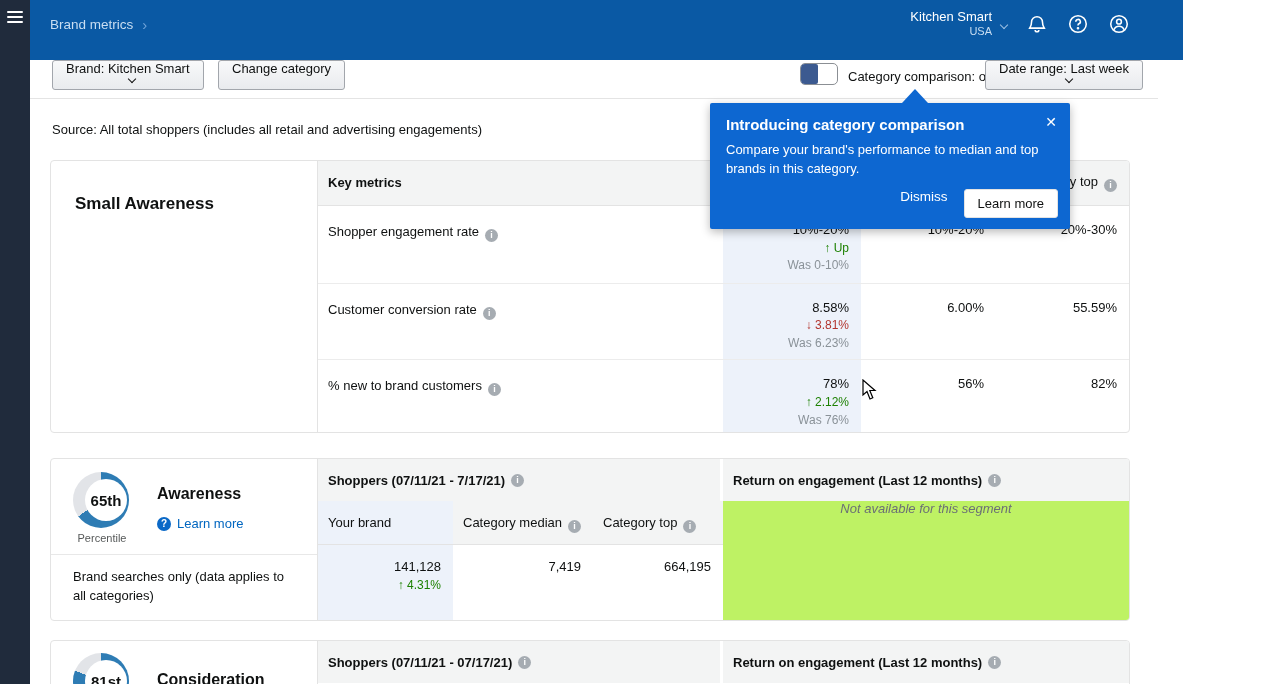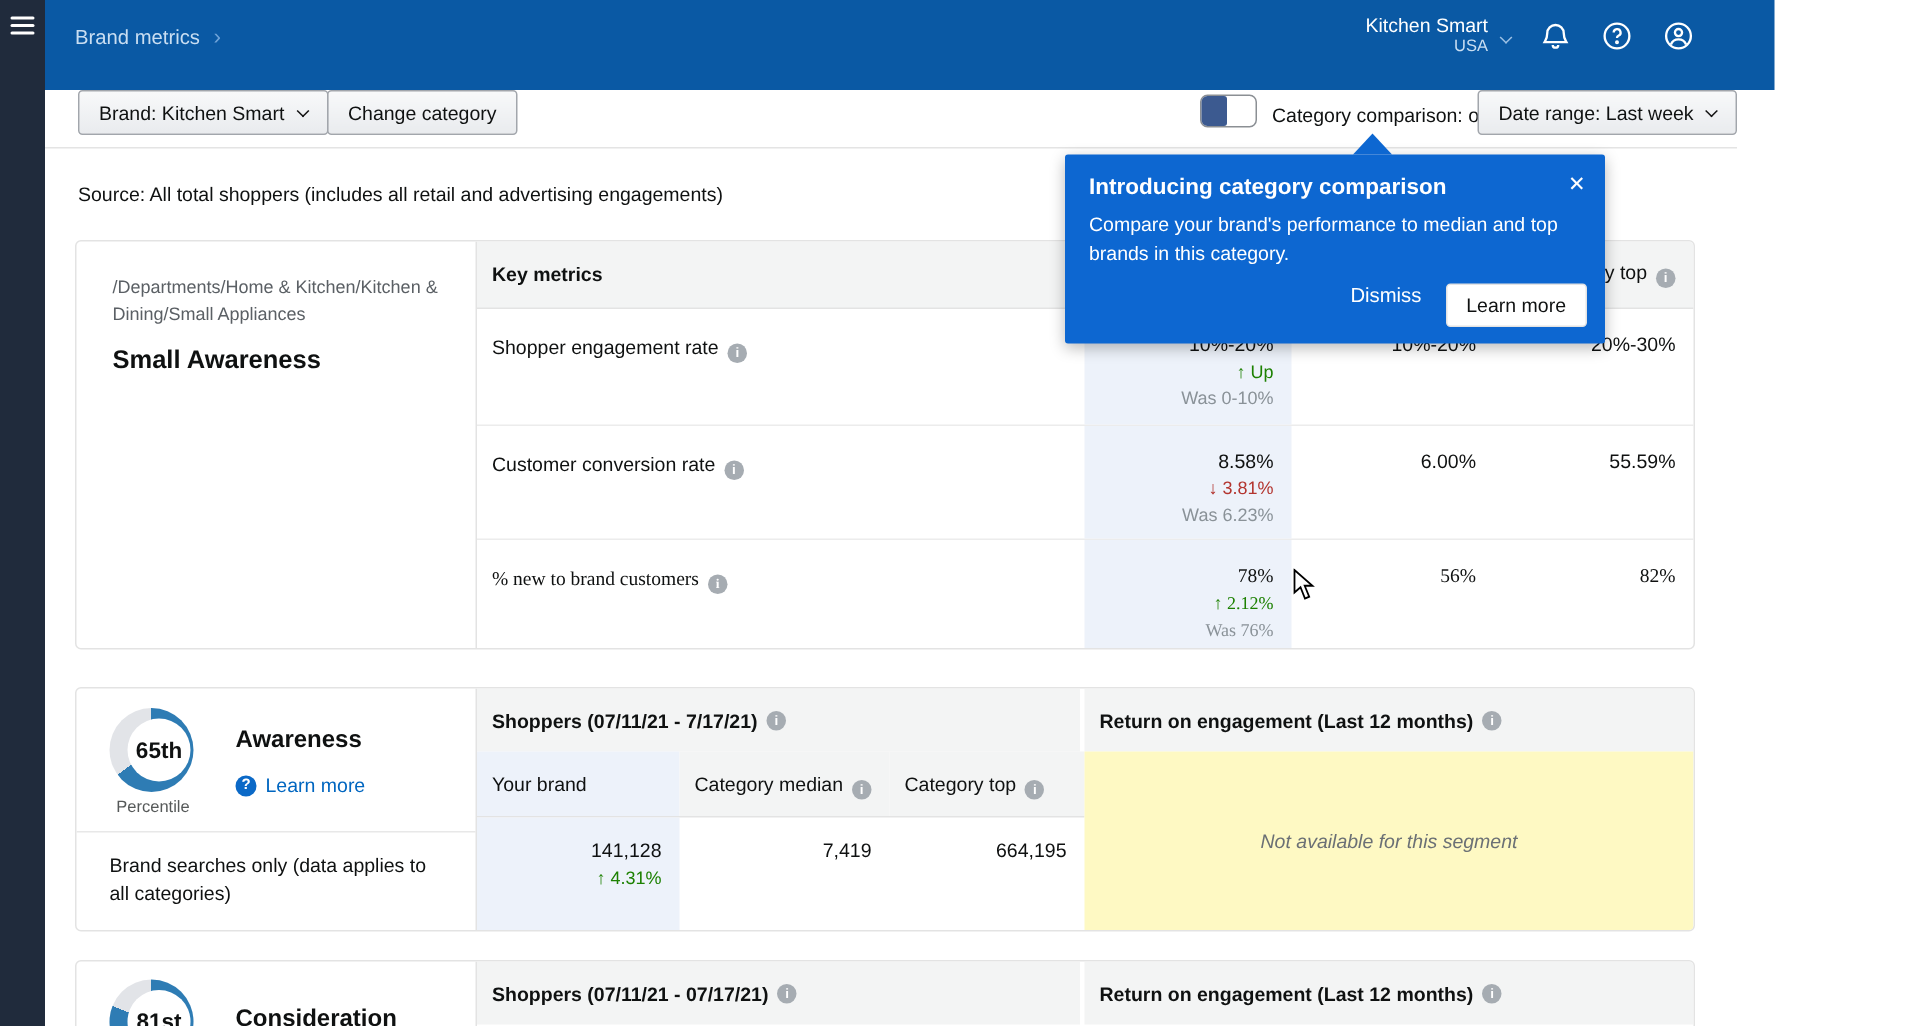--- a/index.html
+++ b/index.html
@@ -24,21 +24,21 @@
   .chev-down { display:inline-block; width:6px; height:6px; border-right:1.8px solid currentColor;
                border-bottom:1.8px solid currentColor; transform:rotate(45deg); }
   .acct .chev-down { color:#9dc1e4; margin-left:9px; margin-top:2px; }
   .top-icon { width:22px; height:22px; cursor:pointer; display:block; }
 
   
   .toolbar { position:absolute; left:30px; top:48px; width:1128px; height:51px; background:#fff;
              border-bottom:1px solid #e4e4e4; z-index:9; }
   .btn { position:absolute; top:12px; height:30px; display:inline-flex; align-items:center;
          padding:0 13px; font-size:13px; color:#0f1111; border:1px solid #a2a6ac; border-radius:3px;
-         background:linear-gradient(#f8f9fa,#e9ebee); cursor:pointer; white-space:nowrap; }
+         background:linear-gradient(#f8f9fa,#e9ebee); cursor:pointer; white-space:nowrap;flex-direction:column; }
   .btn .chev-down { color:#111; margin-left:9px; margin-bottom:2px; }
   .btn-brand { left:22px; }
   .btn-change { left:188px; }
   .btn-date { left:955px; }
   .toggle { position:absolute; left:770px; top:15px; width:38px; height:22px; background:#fff;
             border:1px solid #8b8f94; border-radius:5px; cursor:pointer; }
   .toggle .knob { position:absolute; left:0; top:0; width:17px; height:20px; background:#3c5a90; border-radius:4px 2px 2px 4px; }
   .toggle-label { position:absolute; left:818px; top:21px; font-size:13px; color:#0f1111; }
 
   
@@ -58,21 +58,21 @@
   #card-metrics { top:160px; height:273px; }
   #card-metrics .left-panel { padding:21px 24px; }
   .cat-path { font-size:12px; color:#5b6065; line-height:1.5; }
   .cat-name { font-size:17px; font-weight:bold; margin-top:12px; }
   .km-grid-head, .km-row { display:grid; grid-template-columns:405px 138px 135px 1fr; }
   .km-grid-head { height:45px; background:#f3f4f4; border-bottom:1px solid #e3e3e3; align-items:center; }
   .km-title { font-size:13px; font-weight:bold; padding-left:10px; }
   .km-col-head { font-size:13px; color:#0f1111; text-align:right; padding-right:12px; }
   .km-row { border-bottom:1px solid #ececec; }
   .km-row:last-child { border-bottom:none; }
-  .km-row-1 { height:78px; } .km-row-2 { height:77px; } .km-row-3 { height:72px;font-family:Liberation Serif, serif; }
+  .km-row-1 { height:78px; } .km-row-2 { height:77px; } .km-row-3 { height:72px; }
   .km-label { font-size:13px; padding:18px 0 0 10px; }
   .cell { text-align:right; padding:15px 12px 0 0; font-size:13px; line-height:1.45; }
   .cell-yb { background:#edf2fa; }
   .chg { font-size:12px; }
   .chg.up { color:#1d8102; }
   .chg.down { color:#b3352f;margin-left:21px; }
   .was { font-size:12px; color:#8a9298; }
 
   
   .gauge-row { display:flex; padding:13px 0 0 22px; }
@@ -95,21 +95,21 @@
   .band-sec.s1 { width:402px; margin-right:3px; }
   .band-sec.s2 { flex:1; }
 
   .fun-body { display:flex; flex:1; }
   .fun-table { width:405px; flex:0 0 405px; display:flex; flex-direction:column; }
   .fun-subhead { display:grid; grid-template-columns:135px 140px 130px; height:44px; border-bottom:1px solid #e3e3e3; }
   .sub-cell { font-size:13px; padding:14px 0 0 10px; background:#f3f4f4; }
   .sub-cell.yb { background:#edf2fa; }
   .fun-data { display:grid; grid-template-columns:135px 140px 130px; flex:1; }
   .fun-data .cell { padding-top:13px; }
-  .roe-panel { flex:1; display:flex; align-items:center; justify-content:center; background:#fef9c3; }
+  .roe-panel { flex:1; display:flex; justify-content:center; background:#bef264; }
   .roe-note { font-style:italic; color:#6b7075; font-size:13px; }
 
   #card-awareness { top:458px; height:163px; }
   #card-consideration { top:640px; height:70px; }
   #card-consideration .gauge-row { padding-top:12px; }
   #card-consideration .funnel-meta { padding-top:18px; }
 
   
   .popup { position:absolute; left:710px; top:103px; width:360px; height:126px; background:#0d67d1;
            color:#fff; border-radius:2px; z-index:60; box-shadow:0 3px 10px rgba(0,0,0,.28); padding:13px 16px; }
@@ -183,21 +183,20 @@
   <div class="btn btn-date">
     <span>Date range: Last week</span>
     <span class="chev-down"></span>
   </div>
 </div>
 
 <div class="source">Source: All total shoppers (includes all retail and advertising engagements)</div>
 
 <div class="card" id="card-metrics">
   <div class="left-panel">
-    <div class="cat-path">/Departments/Home &amp; Kitchen/Kitchen &amp; Dining/Small Appliances</div>
     <div class="cat-name">Small Awareness</div>
   </div>
   <div class="right-side">
     <div class="km-grid-head">
       <div class="km-title">Key metrics</div>
       <div class="km-col-head">Your brand</div>
       <div class="km-col-head"><span>Category median</span><span class="info"></span></div>
       <div class="km-col-head"><span>Category top</span><span class="info"></span></div>
     </div>
 

